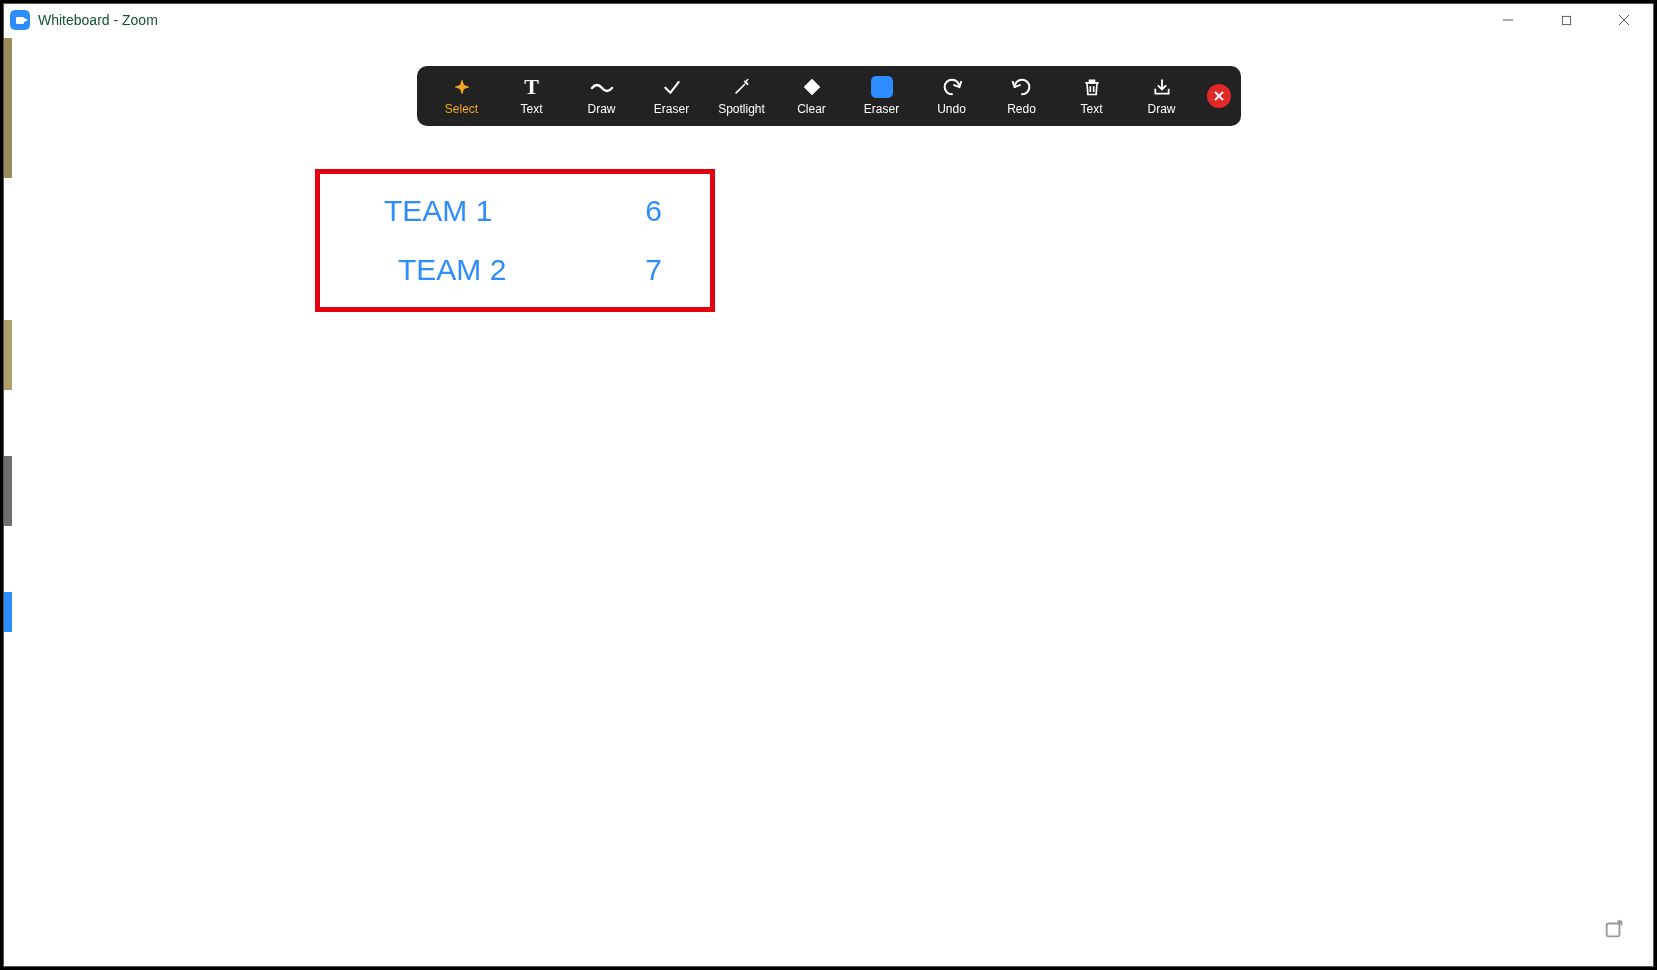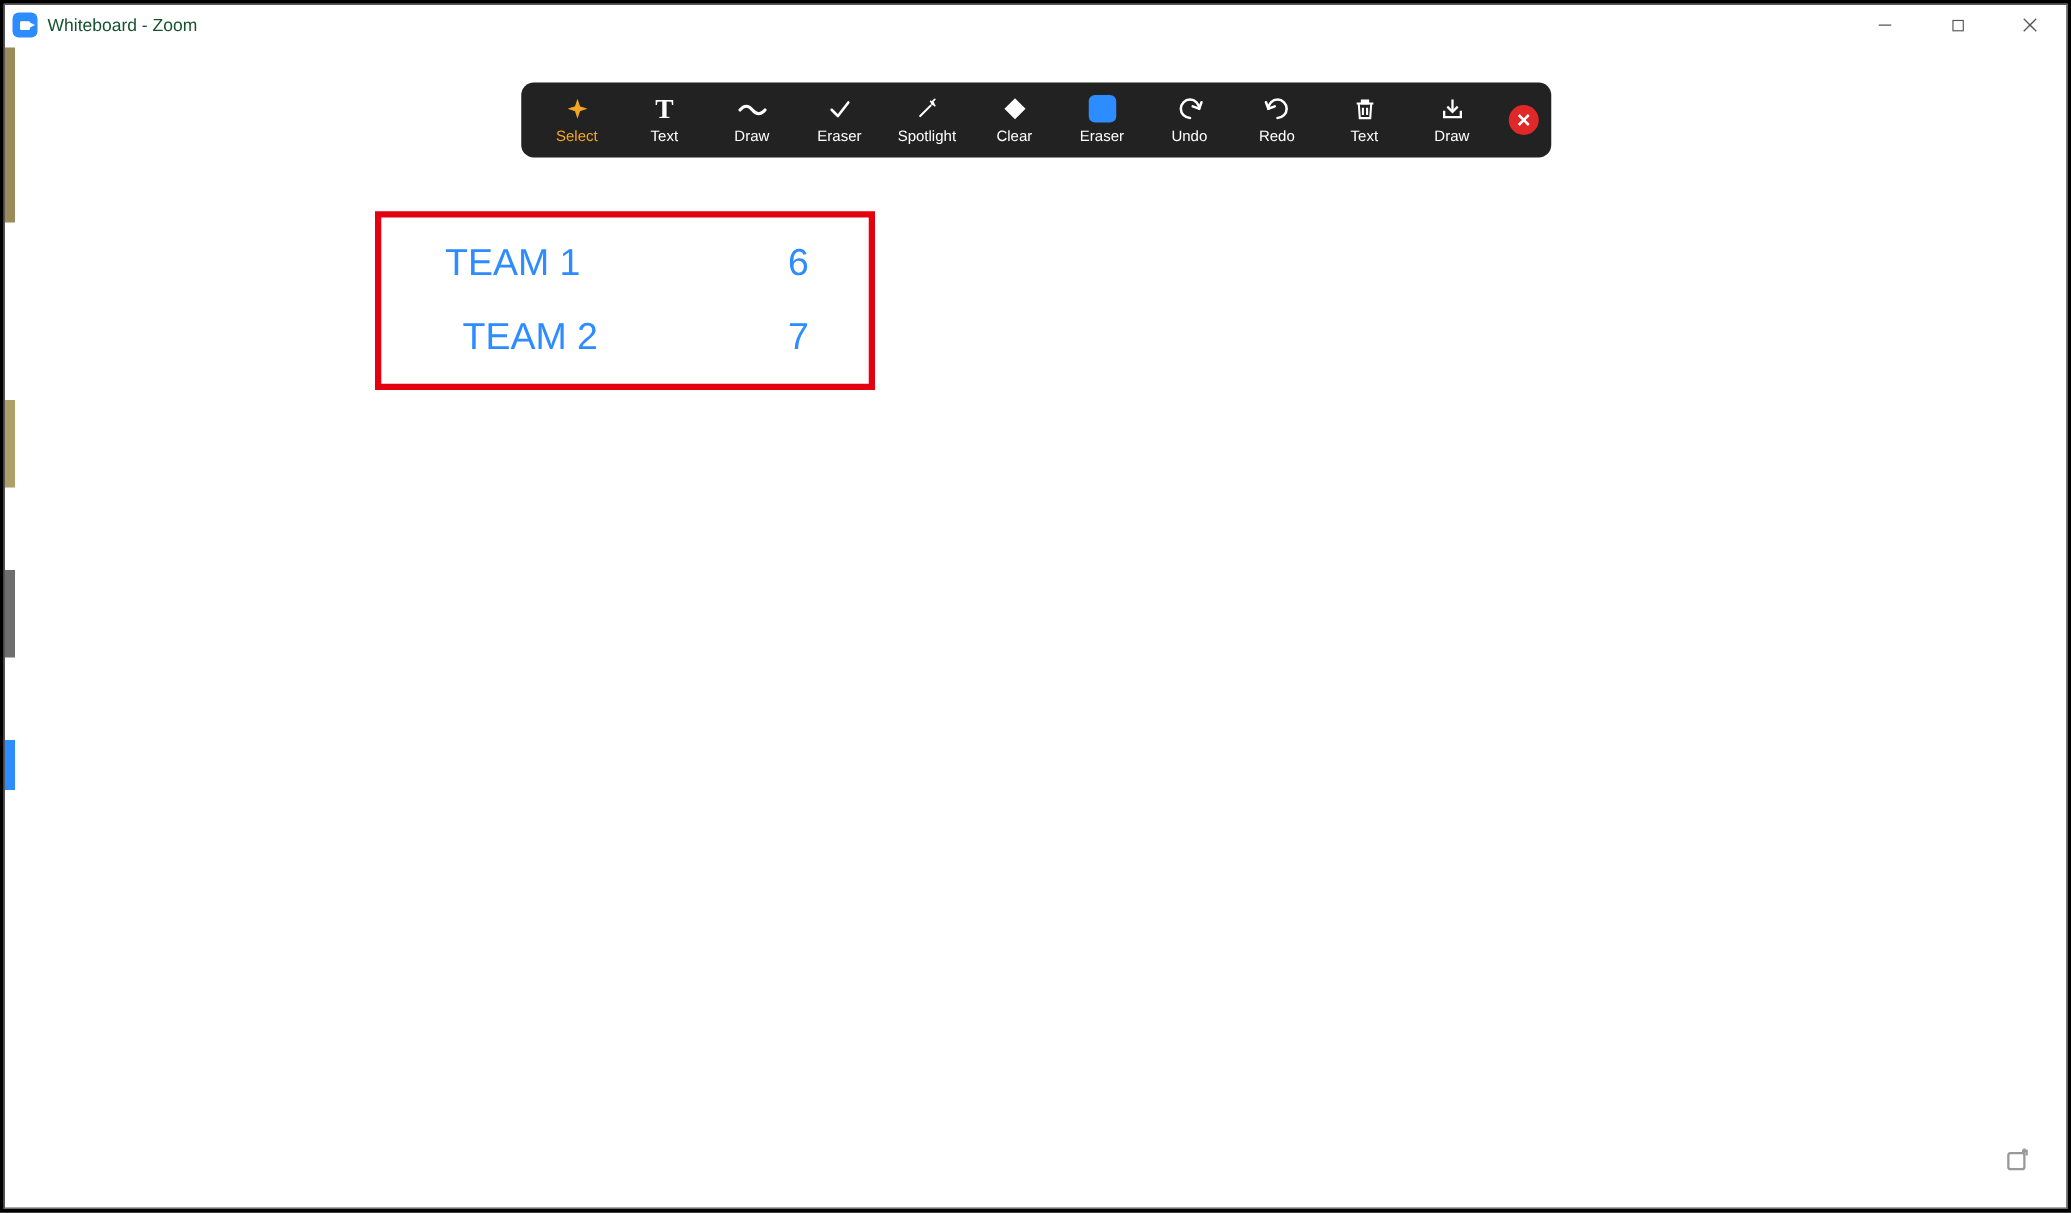--- a/index.html
+++ b/index.html
@@ -119,27 +119,27 @@
     align-items: center;
     justify-content: center;
     margin-left: 10px;
     color: #fff;
     font-weight: bold;
     font-size: 14px;
   }
   
   .score-box {
     position: absolute;
-    left: 296px;
+    left: 311px;
     top: 165px;
     width: 400px;
     height: 143px;
     border: 5px solid #e3000f;
     box-sizing: border-box;
-    padding: 8px 30px 8px 51px;
+    padding: 8px 30px 8px 64px;
     display: flex;
     flex-direction: column;
     justify-content: space-around;
   }
   .score-row {
     display: flex;
     justify-content: space-between;
     align-items: center;
     color: #2D8CFF;
     font-size: 30px;

